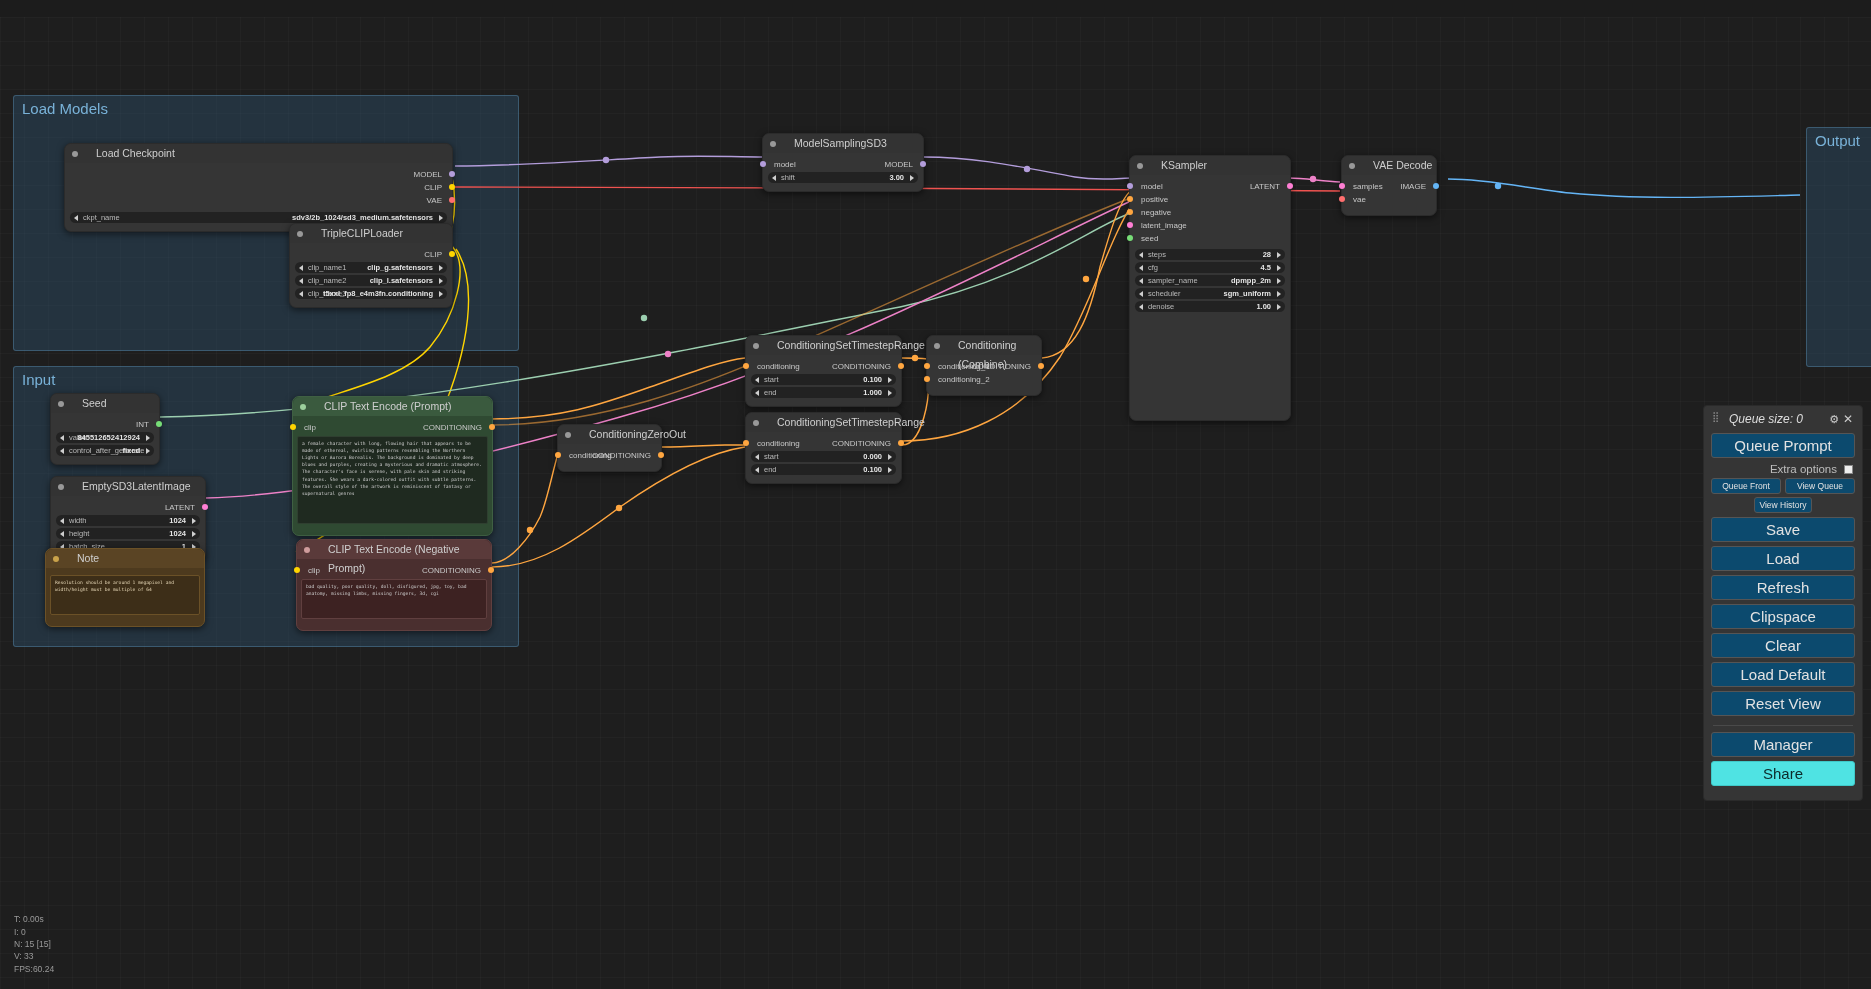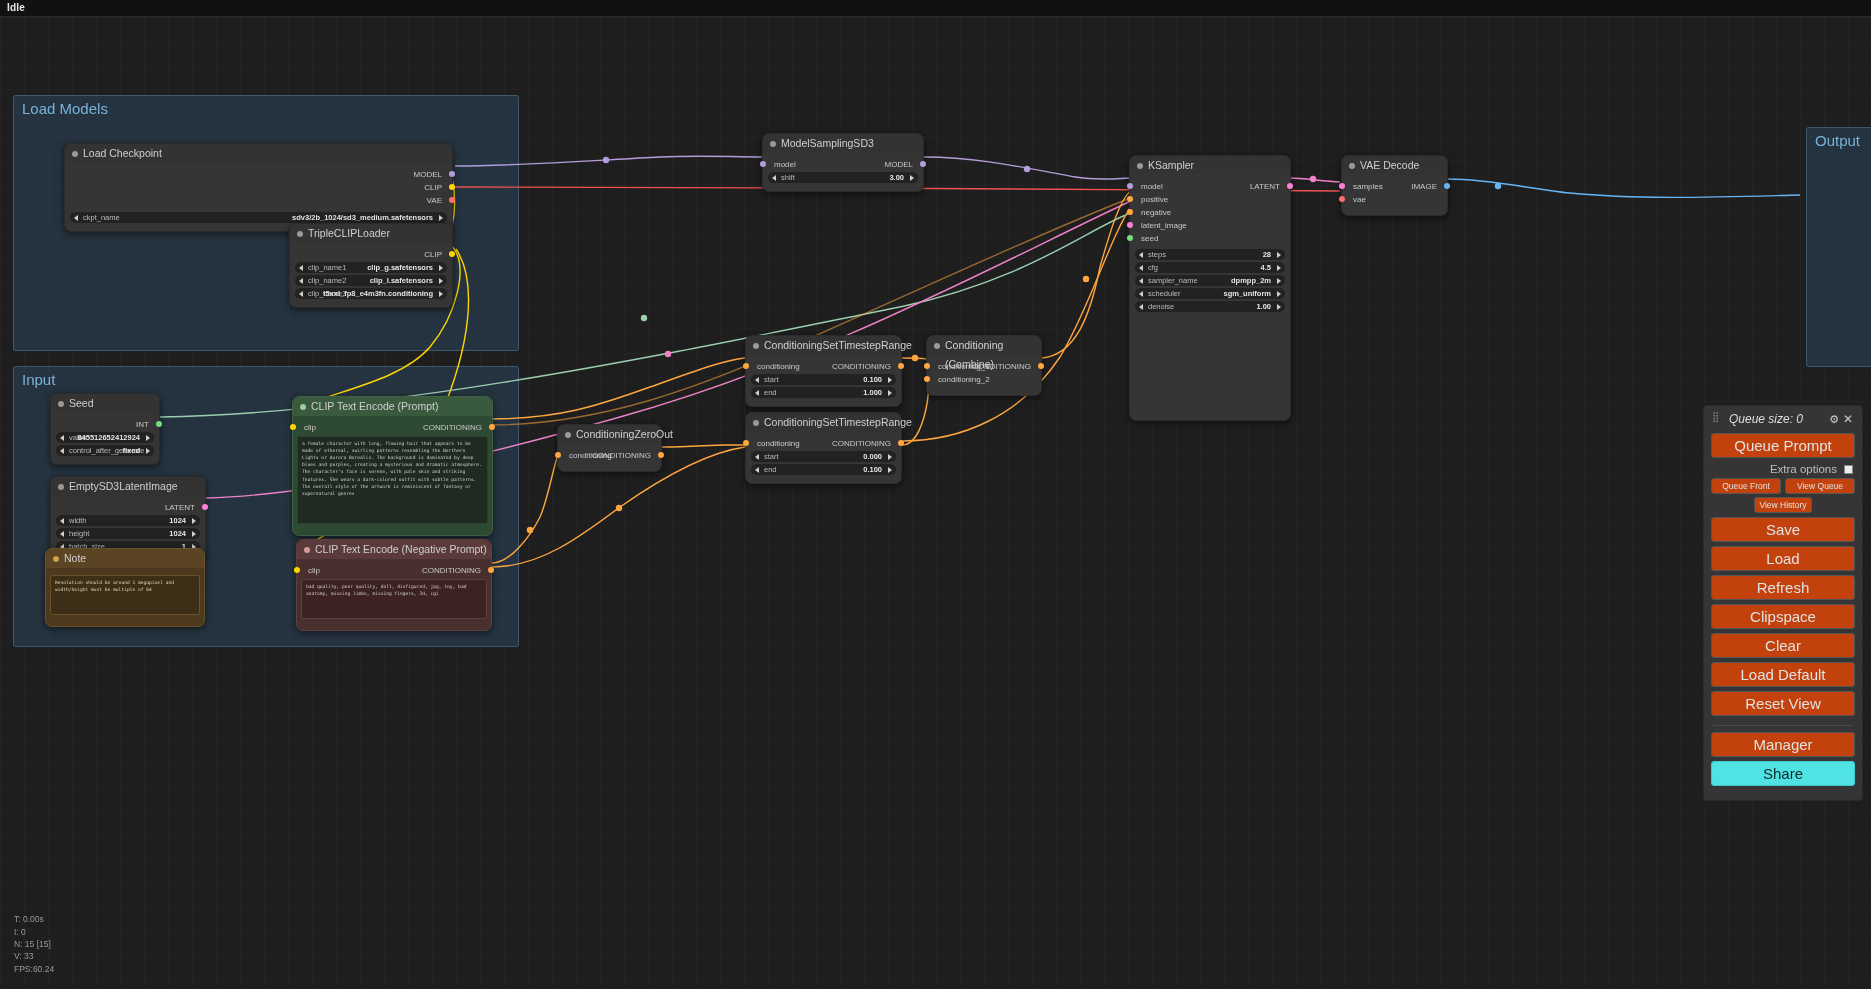--- a/index.html
+++ b/index.html
@@ -27,21 +27,21 @@
   #links { position:absolute; left:0; top:0; width:1871px; height:972px;
     pointer-events:none; }
 
   
   .group { position:absolute; border-radius:3px; }
   .group .gtitle { font-size:15px; padding:4px 8px 0 8px; font-weight:400; }
 
   
   .node { position:absolute; background:#353535; border-radius:7px;
     box-shadow:0 2px 7px rgba(0,0,0,.55); border:1px solid #2b2b2b; }
-  .node .title { height:19px; line-height:19px; padding-left:18px;
+  .node .title { height:19px; line-height:19px; padding-left:31px;
     font-size:10.5px; color:#cfcfcf; position:relative;
     border-top-left-radius:7px; border-top-right-radius:7px;
     background:#333; }
   .node .title .dot { position:absolute; left:7px; top:7px; width:6px; height:6px;
     border-radius:50%; background:#999; }
   .node .body { padding:4px 0 6px 0; position:relative; }
 
   .slot { position:relative; height:11px; font-size:8px; color:#c8c8c8;
     margin:2px 0; }
   .slot .nm { position:absolute; left:11px; top:0; line-height:11px; }
@@ -69,21 +69,21 @@
   
   #panel { position:absolute; right:8px; top:405px; width:160px;
     background:#353535; border:1px solid #2a2a2a; border-radius:4px;
     padding:6px 7px 10px 7px; z-index:40; }
   #panel .ph { height:16px; position:relative; margin-bottom:5px; }
   #panel .ph .qs { position:absolute; left:18px; top:0; font-size:12px; color:#ddd;font-style:italic; }
   #panel .ph .grip { position:absolute; left:1px; top:1px; font-size:10px; color:#888;
     letter-spacing:-1px; line-height:7px; width:8px; }
   #panel .ph .gear { position:absolute; right:16px; top:1px; font-size:11px; color:#ccc; }
   #panel .ph .x { position:absolute; right:2px; top:0px; font-size:12px; color:#ccc; }
-  .pbtn { display:block; width:100%; background:#c2410c; border:1px solid #555;
+  .pbtn { display:block; width:100%; background:#0c4a6e; border:1px solid #555;
     border-radius:3px; color:#e2e2e2; font-size:12.5px; padding:3px 0;
     margin:4px 0; text-align:center; cursor:pointer;
     font-family:"Liberation Sans", sans-serif; }
   .pbtn.big { font-size:15px; padding:3px 0; }
   .pbtn.share { background:#4fe3e3; color:#0c2a2a; border-color:#3fc9c9; }
   .small-row { display:flex; gap:4px; margin:3px 0; }
   .small-row .pbtn { font-size:8.5px; padding:2px 0; margin:0; flex:1; }
   .extra { position:relative; text-align:right; padding-right:18px;
     font-size:11.5px; color:#bdbdbd; margin:5px 0 2px 0; }
   .extra .cb { position:absolute; right:2px; top:2px; width:9px; height:9px;
@@ -93,23 +93,20 @@
 
   
   #stats { position:absolute; left:14px; bottom:14px; font-size:8.5px;
     color:#9a9a9a; line-height:1.45; z-index:30; }
 </style>
 </head>
 <body>
 
 <div id="app">
 
-  <div id="statusbar">
-    <span class="label">Idle</span>
-  </div>
 
   <div id="canvas">
 
     <div class="group" style="left:13px; top:78px; width:506px; height:256px; background:rgba(45,82,112,.40); border:1px solid rgba(90,140,175,.45);">
       <div class="gtitle" style="color:#79b2d8;">Load Models</div>
     </div>
     <div class="group" style="left:13px; top:349px; width:506px; height:281px; background:rgba(45,82,112,.40); border:1px solid rgba(90,140,175,.45);">
       <div class="gtitle" style="color:#79b2d8;">Input</div>
     </div>
     <div class="group" style="left:1806px; top:110px; width:70px; height:240px; background:rgba(45,82,112,.40); border:1px solid rgba(90,140,175,.45);">
@@ -491,21 +488,21 @@
         </div>
         <div class="widget">
           <span class="la"></span>
           <span class="wn">denoise</span>
           <span class="wv">1.00</span>
           <span class="ra"></span>
         </div>
       </div>
     </div>
 
-    <div class="node" style="left:1341px; top:138px; width:107px;">
+    <div class="node" style="left:1341px; top:138px; width:96px;">
       <div class="title">
         <span class="dot"></span>
         <span>VAE Decode</span>
       </div>
       <div class="body" style="padding-bottom:8px;">
         <div class="slot">
           <span class="pt in" style="background:#ff7fd4;"></span>
           <span class="nm">samples</span>
           <span class="nm out">IMAGE</span>
           <span class="pt out" style="background:#64b5f6;"></span>

